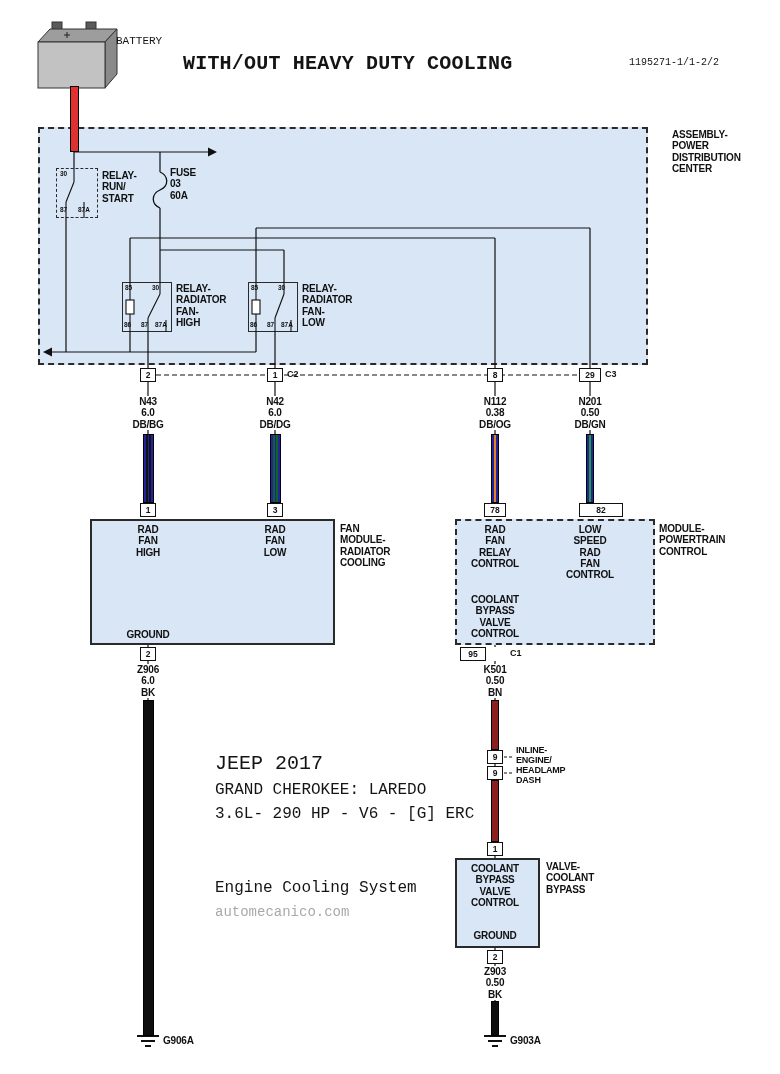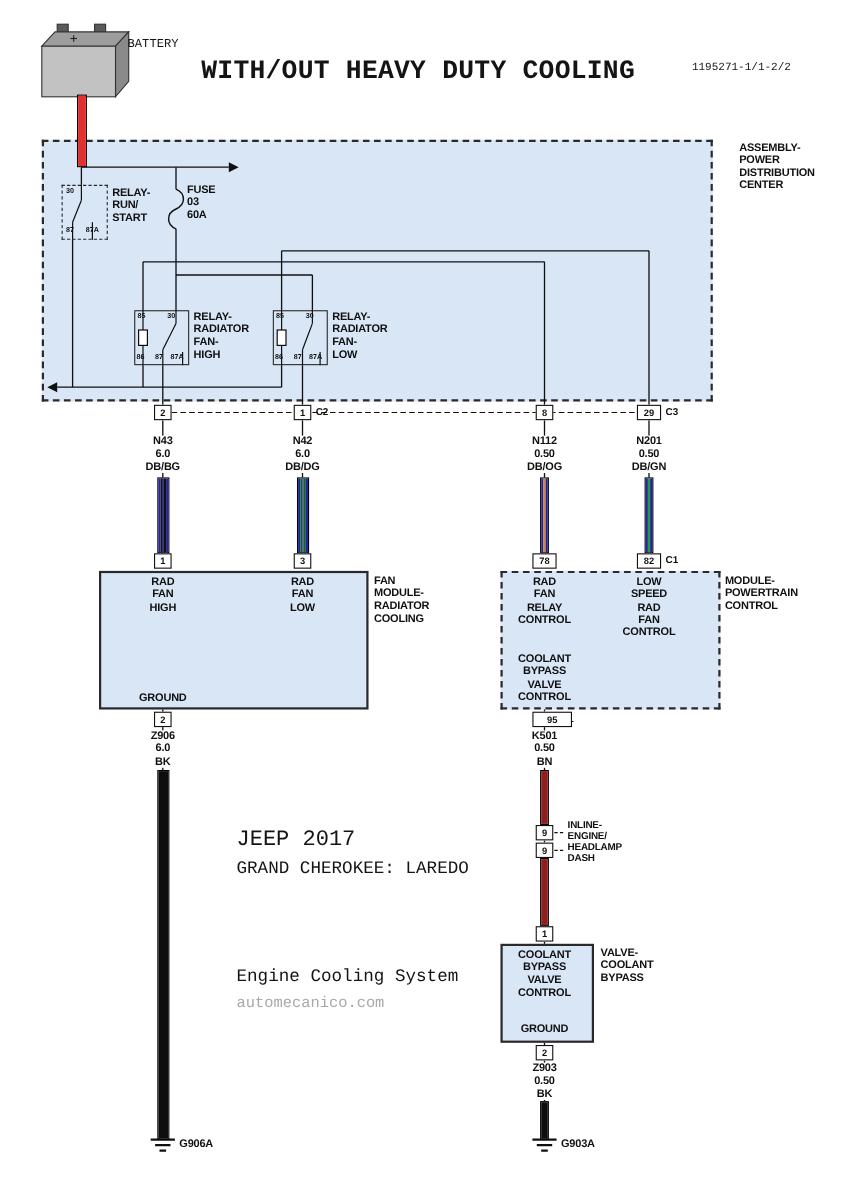--- a/index.html
+++ b/index.html
@@ -132,21 +132,21 @@
       <line x1="145" y1="1046" x2="151" y2="1046"></line>
     </g>
     <g stroke="#101010" stroke-width="2" fill="none">
       <line x1="484" y1="1036" x2="506" y2="1036"></line>
       <line x1="488" y1="1041" x2="502" y2="1041"></line>
       <line x1="492" y1="1046" x2="498" y2="1046"></line>
     </g>
   </svg>
 
   <div class="txt" style="left:116px;top:35px;font-size:11px;">BATTERY</div>
-  <div class="txt" style="left:183px;top:52px;font-size:24px;font-weight:bold;letter-spacing:0.2px;">WITH/OUT HEAVY DUTY COOLING</div>
+  <div class="txt" style="left:183px;top:52px;font-size:20px;font-weight:bold;letter-spacing:0.2px;">WITH/OUT HEAVY DUTY COOLING</div>
   <div class="txt" style="left:629px;top:57px;font-size:10px;">1195271-1/1-2/2</div>
 
   <div class="lbl" style="left:672px;top:129px;">ASSEMBLY-
 POWER
 DISTRIBUTION
 CENTER</div>
   <div class="lbl" style="left:102px;top:170px;">RELAY-
 RUN/
 START</div>
   <div class="lbl" style="left:170px;top:167px;">FUSE
@@ -182,21 +182,21 @@
   <div class="pin" style="left:579px;top:368px;width:22px;height:14px;">29</div>
   <div class="conn" style="left:605px;top:370px;">C3</div>
 
   <div class="lbl c mask" style="left:122px;top:396px;width:52px;">N43
 6.0
 DB/BG</div>
   <div class="lbl c mask" style="left:249px;top:396px;width:52px;">N42
 6.0
 DB/DG</div>
   <div class="lbl c mask" style="left:469px;top:396px;width:52px;">N112
-0.50
+0.38
 DB/OG</div>
   <div class="lbl c mask" style="left:564px;top:396px;width:52px;">N201
 0.50
 DB/GN</div>
 
   <div class="wire" style="left:70px;top:86px;width:9px;height:66px;">
       <div style="flex: 1 1 0px; background: rgb(224, 48, 48);"></div>
     </div>
   <div class="wire" style="left:143px;top:434px;width:11px;height:69px;">
       <div style="flex: 1 1 0px; background: rgb(35, 35, 158);"></div>
@@ -231,21 +231,21 @@
   <div class="wire" style="left:491px;top:780px;width:8px;height:62px;">
       <div style="flex: 1 1 0px; background: rgb(142, 31, 31);"></div>
     </div>
   <div class="wire" style="left:491px;top:1001px;width:8px;height:35px;">
       <div style="flex: 1 1 0px; background: rgb(14, 14, 14);"></div>
     </div>
 
   <div class="pin" style="left:140px;top:503px;width:16px;height:14px;">1</div>
   <div class="pin" style="left:267px;top:503px;width:16px;height:14px;">3</div>
   <div class="pin" style="left:484px;top:503px;width:22px;height:14px;">78</div>
-  <div class="pin" style="left:579px;top:503px;width:22px;height:14px;">82</div>
+  <div class="pin" style="left:579px;top:503px;width:44px;height:14px;">82</div>
   <div class="conn" style="left:605px;top:505px;">C1</div>
 
   <div class="lbl c" style="left:122px;top:524px;width:52px;">RAD
 FAN
 HIGH</div>
   <div class="lbl c" style="left:249px;top:524px;width:52px;">RAD
 FAN
 LOW</div>
   <div class="lbl c" style="left:122px;top:629px;width:52px;">GROUND</div>
   <div class="lbl" style="left:340px;top:523px;">FAN
@@ -264,21 +264,21 @@
 CONTROL</div>
   <div class="lbl c" style="left:467px;top:594px;width:56px;">COOLANT
 BYPASS
 VALVE
 CONTROL</div>
   <div class="lbl" style="left:659px;top:523px;">MODULE-
 POWERTRAIN
 CONTROL</div>
 
   <div class="pin" style="left:140px;top:647px;width:16px;height:14px;">2</div>
-  <div class="pin" style="left:484px;top:647px;width:36px;height:14px;">95</div>
+  <div class="pin" style="left:460px;top:647px;width:26px;height:14px;">95</div>
   <div class="conn" style="left:510px;top:649px;">C1</div>
 
   <div class="lbl c mask" style="left:122px;top:664px;width:52px;">Z906
 6.0
 BK</div>
   <div class="lbl c mask" style="left:469px;top:664px;width:52px;">K501
 0.50
 BN</div>
 
   <div class="pin" style="left:487px;top:750px;width:16px;height:14px;">9</div>
@@ -300,16 +300,17 @@
   <div class="pin" style="left:487px;top:950px;width:16px;height:14px;">2</div>
   <div class="lbl c mask" style="left:469px;top:966px;width:52px;">Z903
 0.50
 BK</div>
 
   <div class="lbl" style="left:163px;top:1035px;">G906A</div>
   <div class="lbl" style="left:510px;top:1035px;">G903A</div>
 
   <div class="txt" style="left:215px;top:752px;font-size:20px;">JEEP 2017</div>
   <div class="txt" style="left:215px;top:781px;font-size:16px;">GRAND CHEROKEE: LAREDO</div>
+  <div class="txt" style="left:215px;top:805px;font-size:16px;">3.6L- 290 HP - V6 - [G] ERC</div>
   <div class="txt" style="left:215px;top:879px;font-size:16px;">Engine Cooling System</div>
   <div class="txt watermark" style="left:215px;top:904px;font-size:14px;">automecanico.com</div>
 
 </div>
 
 </body></html>

